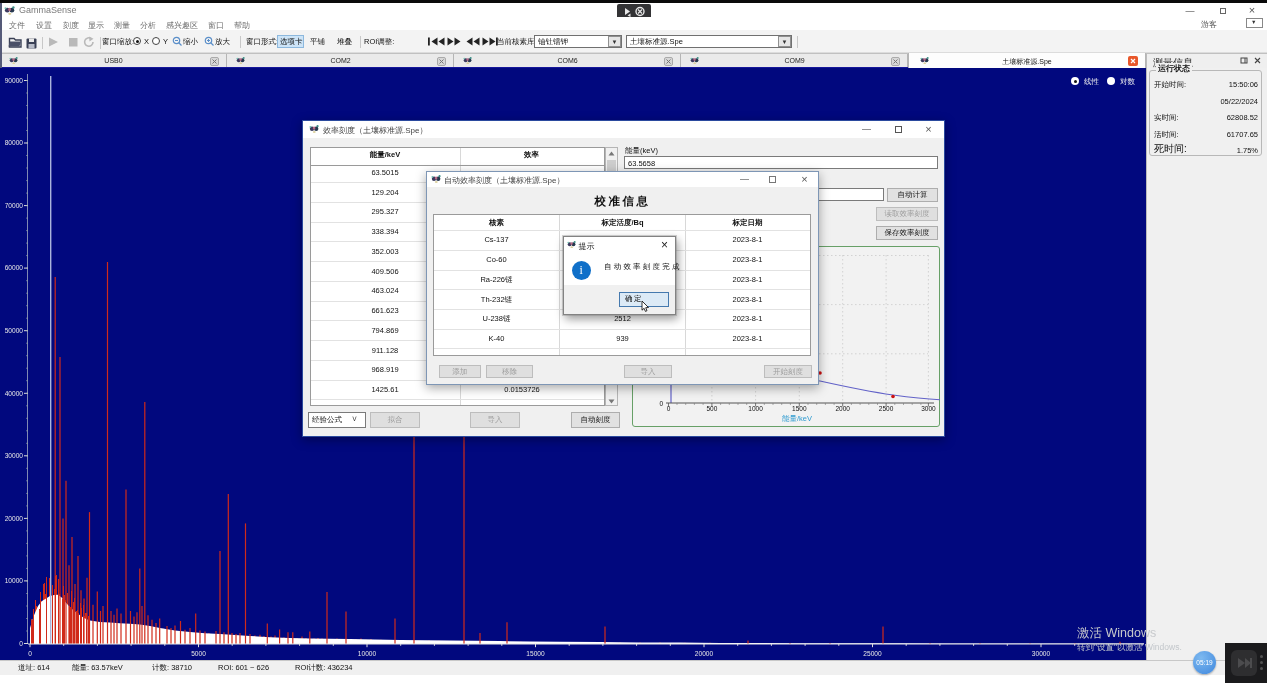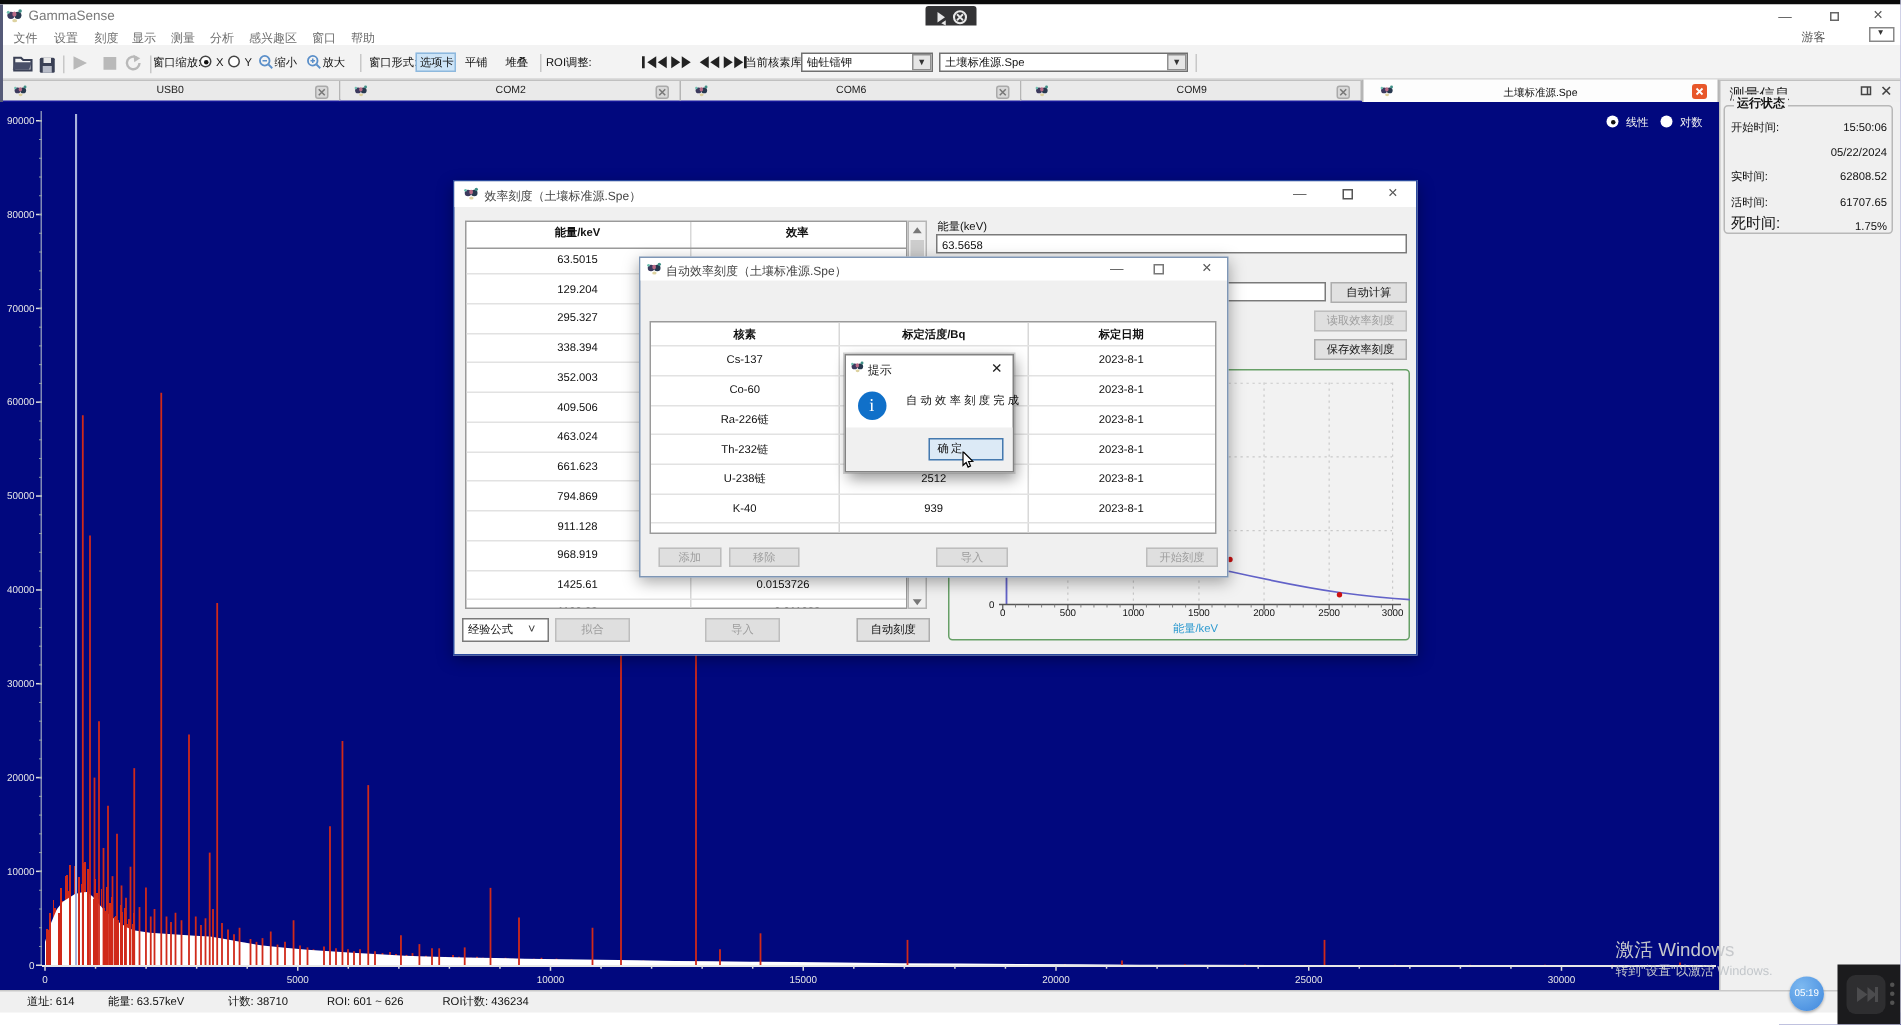--- a/index.html
+++ b/index.html
@@ -664,20 +664,21 @@
       <circle cx="1.5" cy="3.2" r="1" fill="#6fc0b0"></circle>
       <circle cx="9.4" cy="2.4" r="1.2" fill="#3f8f86"></circle>
       <ellipse cx="5.8" cy="8.8" rx="1.6" ry="1.1" fill="#ddd2a0"></ellipse>
     </svg>
 <div class="abs ttl" style="left:444px;top:174.5px">自动效率刻度（土壤标准源.Spe）</div>
 <div class="wbtn" style="left:738px;top:173px;width:13px;height:12px">—</div>
 <div class="wbtn" style="left:766px;top:173px;width:12px;height:12px">
       <span style="display:block;width:7px;height:7px;border:1px solid #777"></span>
     </div>
 <div class="wbtn" style="left:798px;top:172px;width:13px;height:13px;font-size:11px">×</div>
+<div class="abs" style="left:426px;top:194px;width:393px;text-align:center;font-size:11.5px;font-weight:bold;color:#111;letter-spacing:2.5px">校准信息</div>
 
 <div class="abs" style="left:432.5px;top:213.5px;width:378px;height:142px;background:#fff;border:1px solid #9a9a9a;overflow:hidden">
 <div style="position:absolute;left:125.8px;top:0;width:1px;height:142px;background:#d8d8d8"></div>
 <div style="position:absolute;left:251.5px;top:0;width:1px;height:142px;background:#d8d8d8"></div>
 <div style="position:absolute;left:0;top:3px;width:126px;text-align:center;font-size:7.5px;font-weight:bold;color:#111">核素</div>
 <div style="position:absolute;left:126px;top:3px;width:126px;text-align:center;font-size:7.5px;font-weight:bold;color:#111">标定活度/Bq</div>
 <div style="position:absolute;left:252px;top:3px;width:124px;text-align:center;font-size:7.5px;font-weight:bold;color:#111">标定日期</div>
 <div style="position:absolute;left:0;top:15.6px;width:376px;height:1px;background:#e2e2e2"></div>
 <div style="position:absolute;left:0;top:20.8px;width:126px;text-align:center;font-size:7.5px;color:#111">Cs-137</div>
 <div style="position:absolute;left:252px;top:20.8px;width:124px;text-align:center;font-size:7.5px;color:#111">2023-8-1</div>

